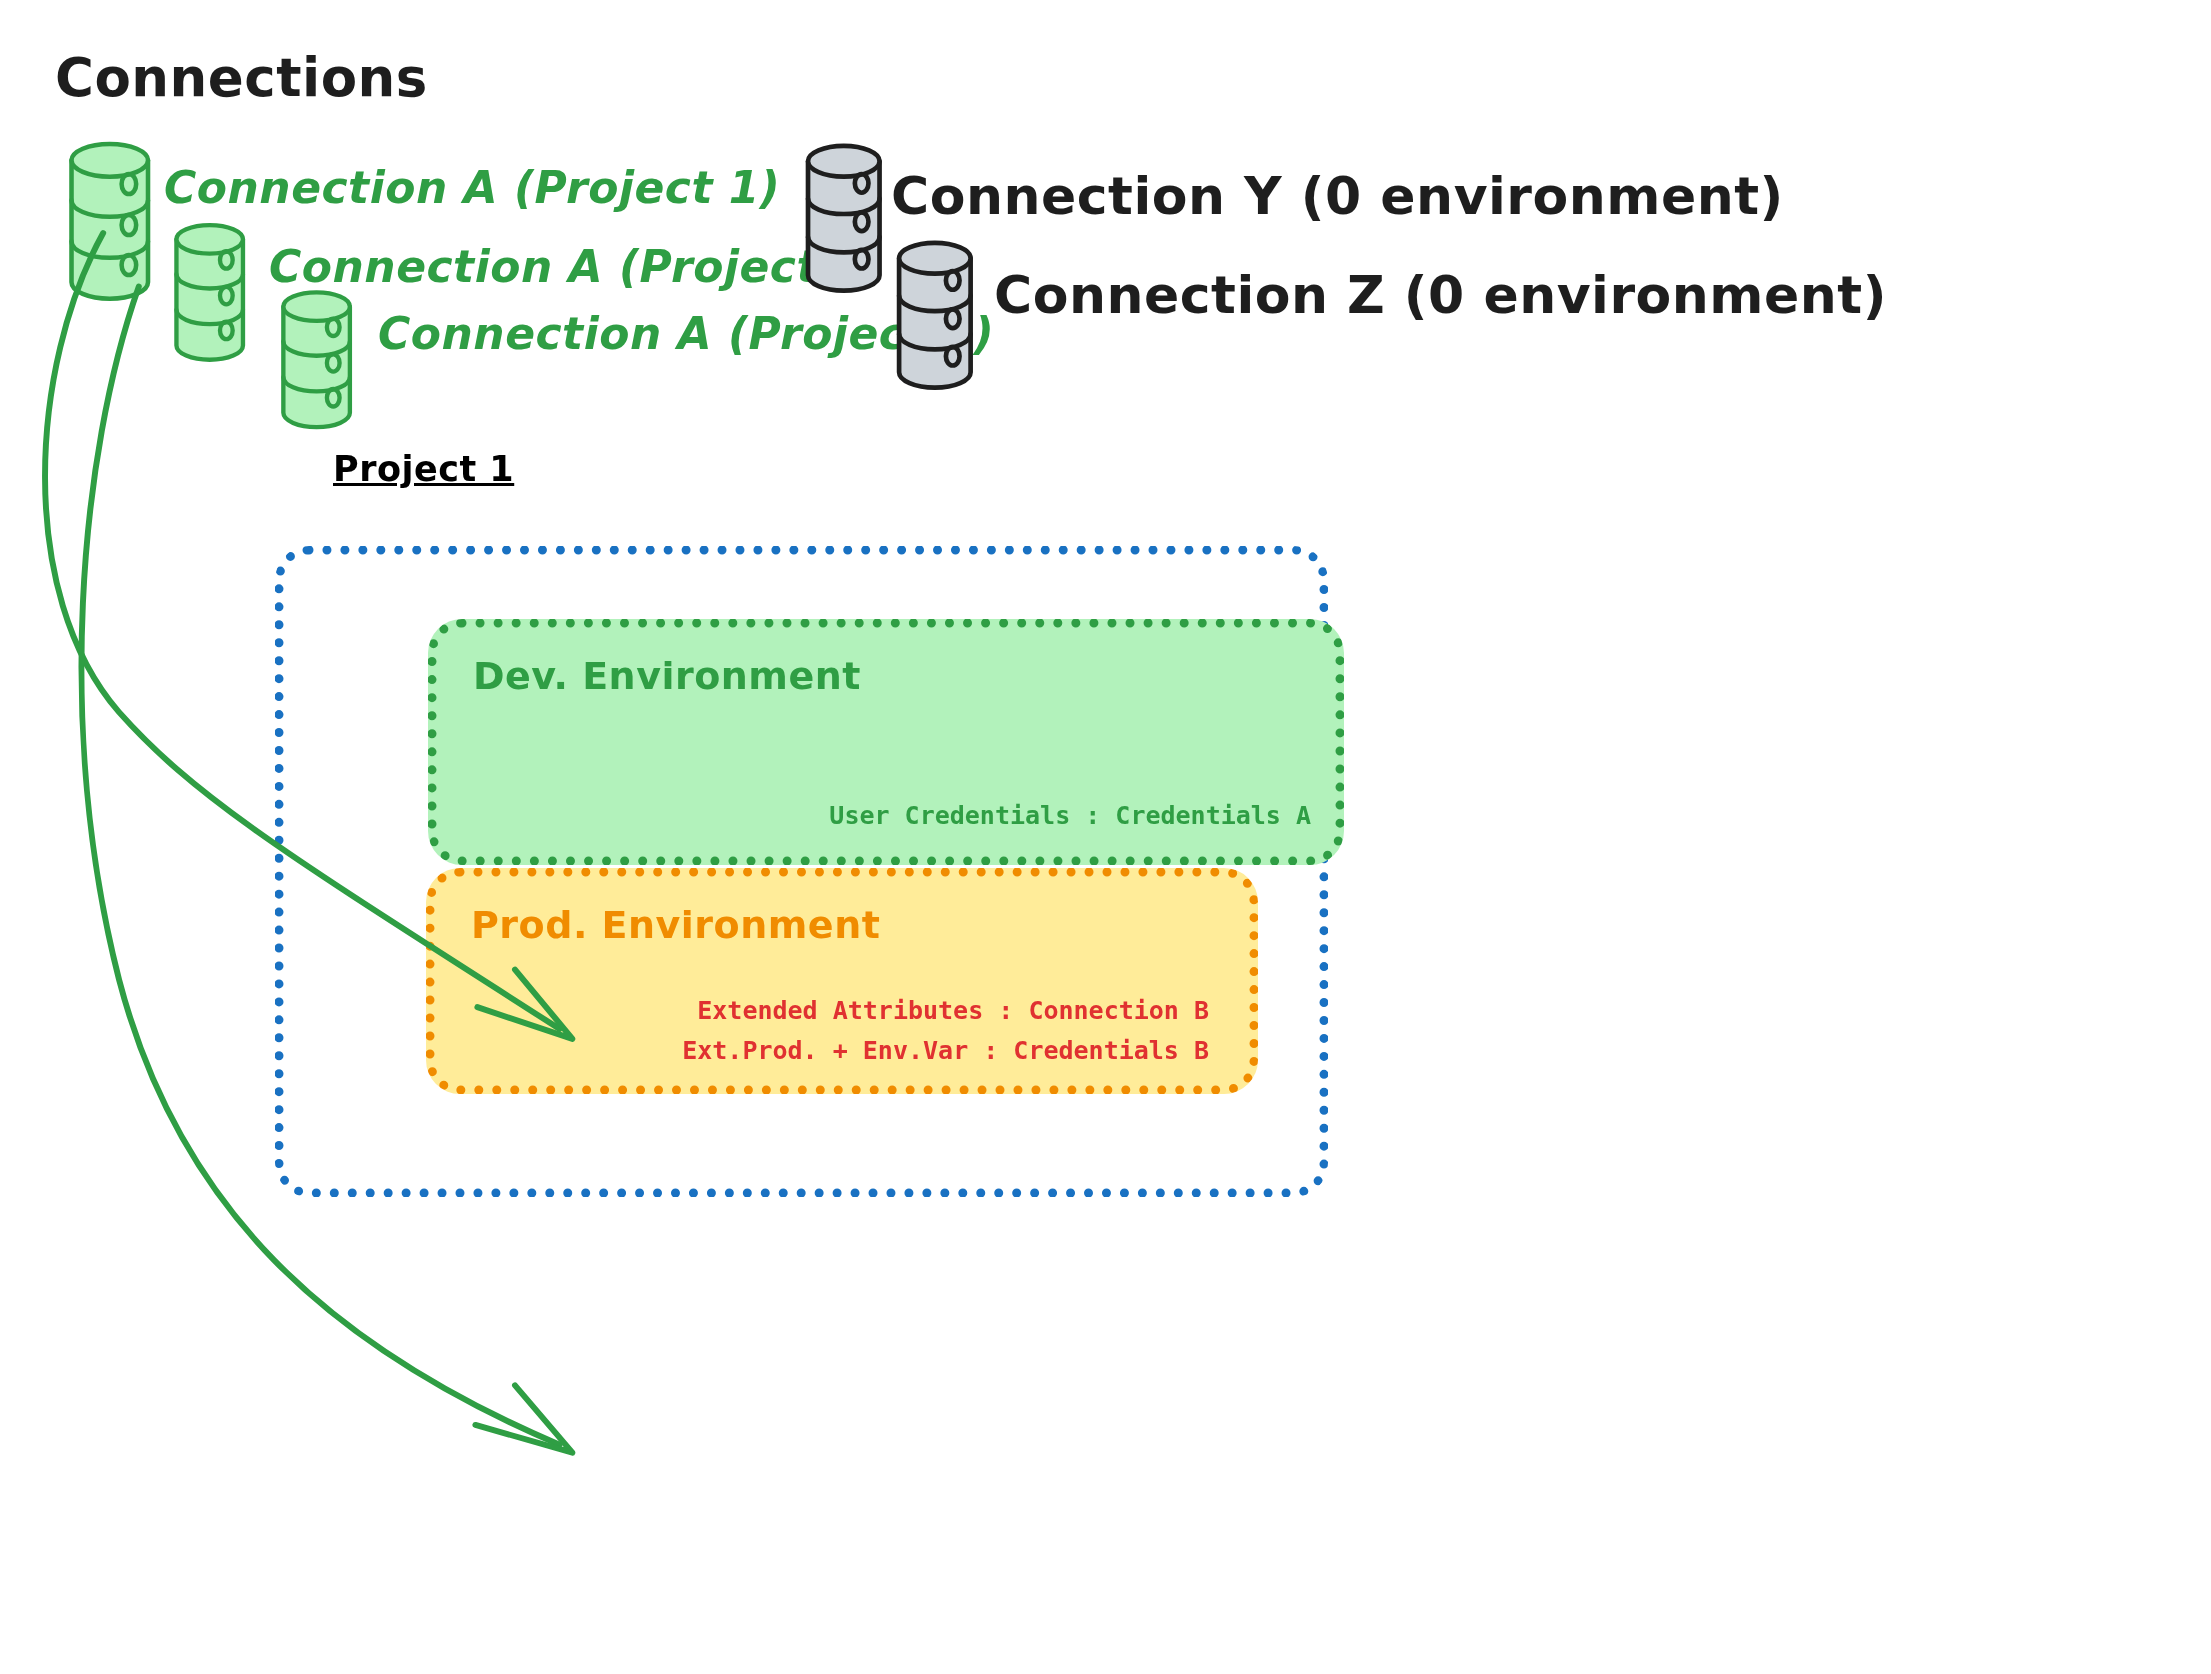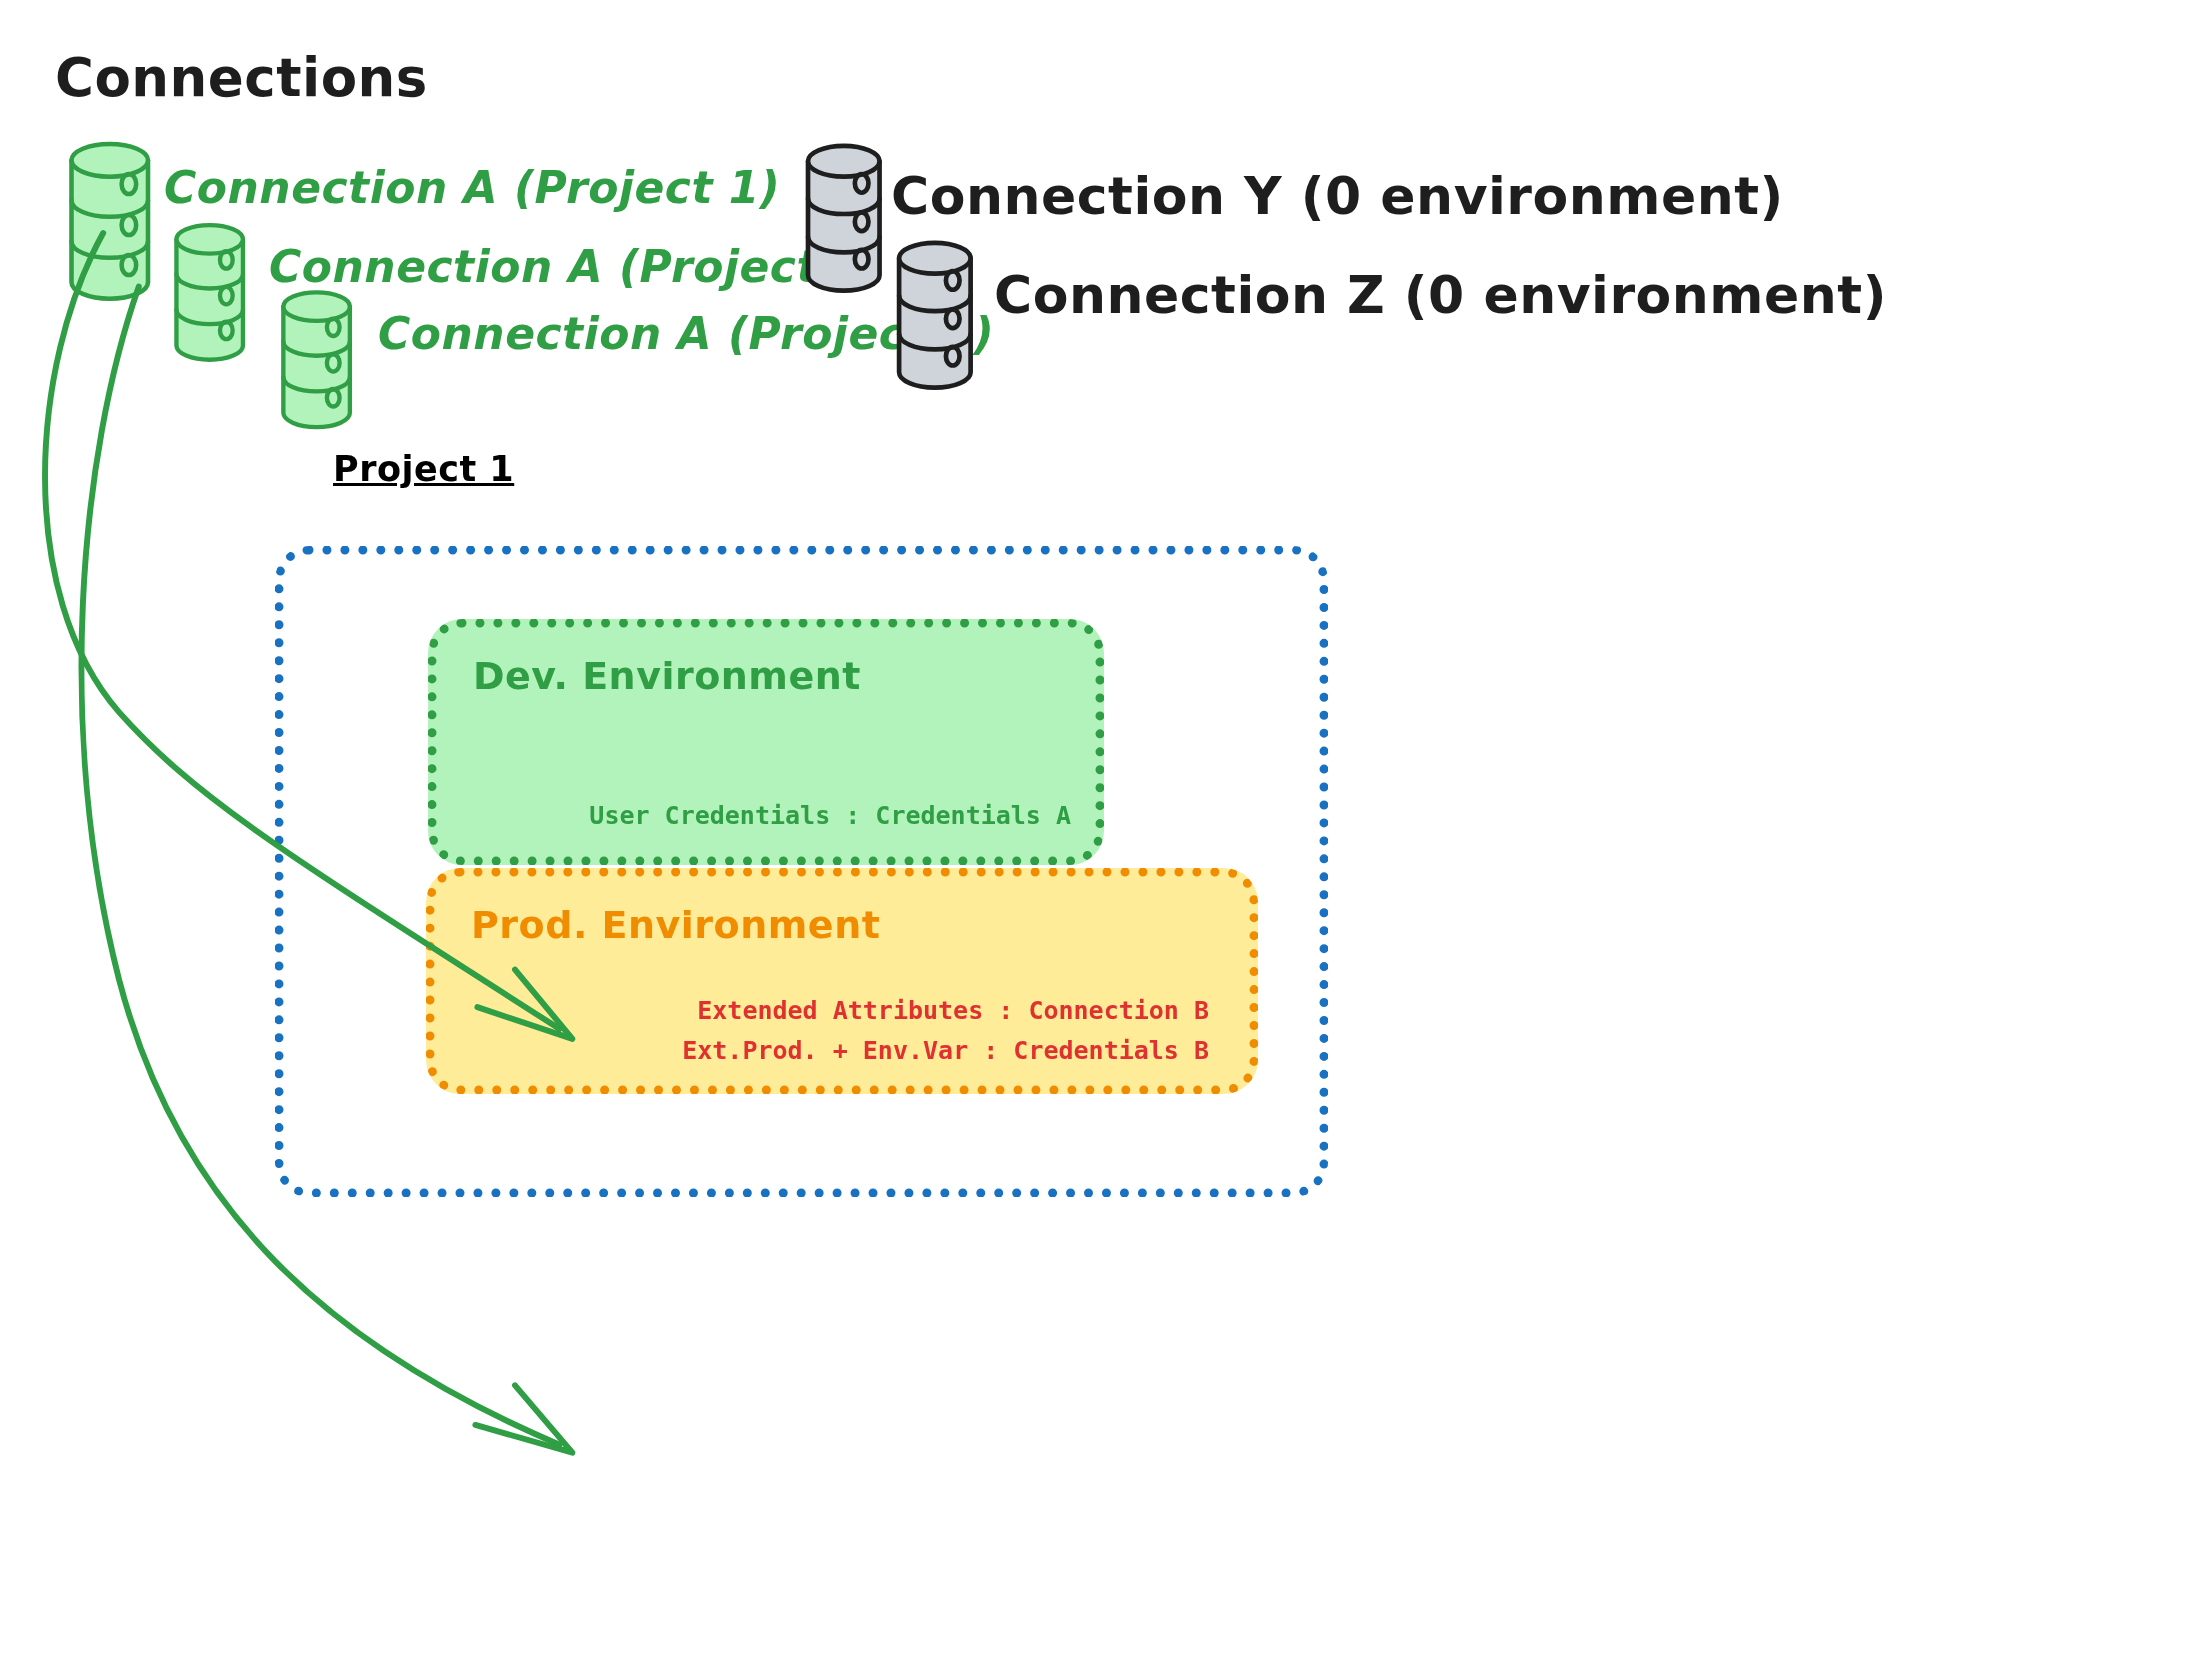--- a/index.html
+++ b/index.html
@@ -77,21 +77,21 @@
   }
   #project-box {
     left: 275px; top: 507px;
     width: 1053px; height: 651px;
     border-color: #1971c2;
     background: transparent;
     z-index: 3;
   }
   #dev-box {
     left: 428px; top: 580px;
-    width: 676px; height: 246px;
+    width: 916px; height: 246px;
     border-color: #2f9e44;
     background: #b2f2bb;
     z-index: 4;
   }
   #prod-box {
     left: 426px; top: 829px;
     width: 832px; height: 226px;
     border-color: #f08c00;
     background: #ffec99;
     z-index: 4;

